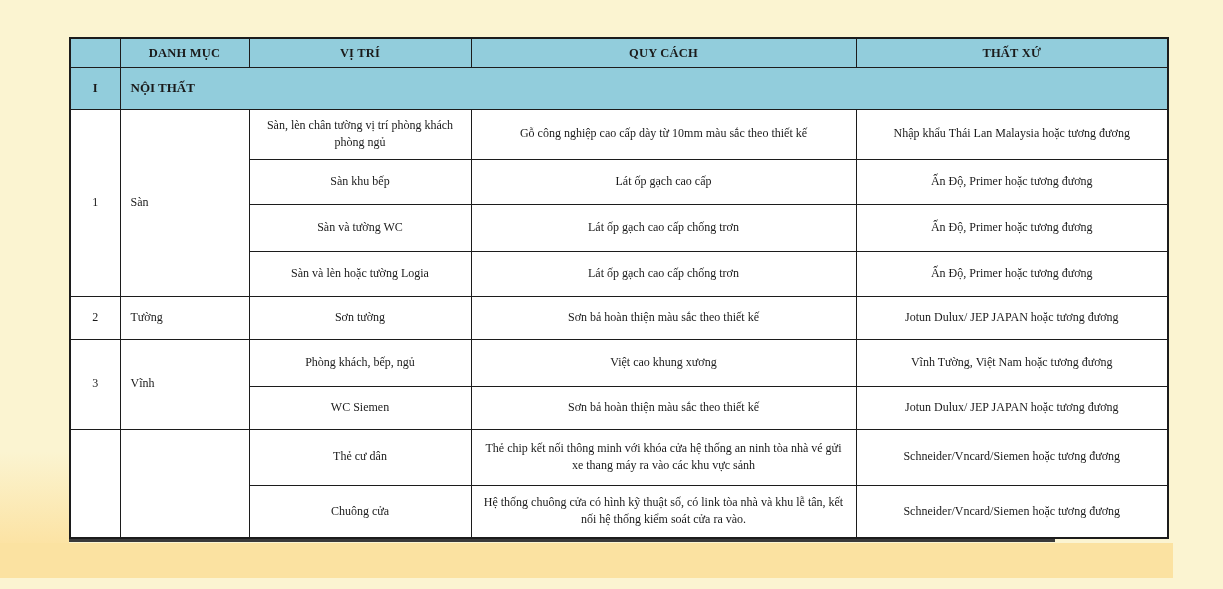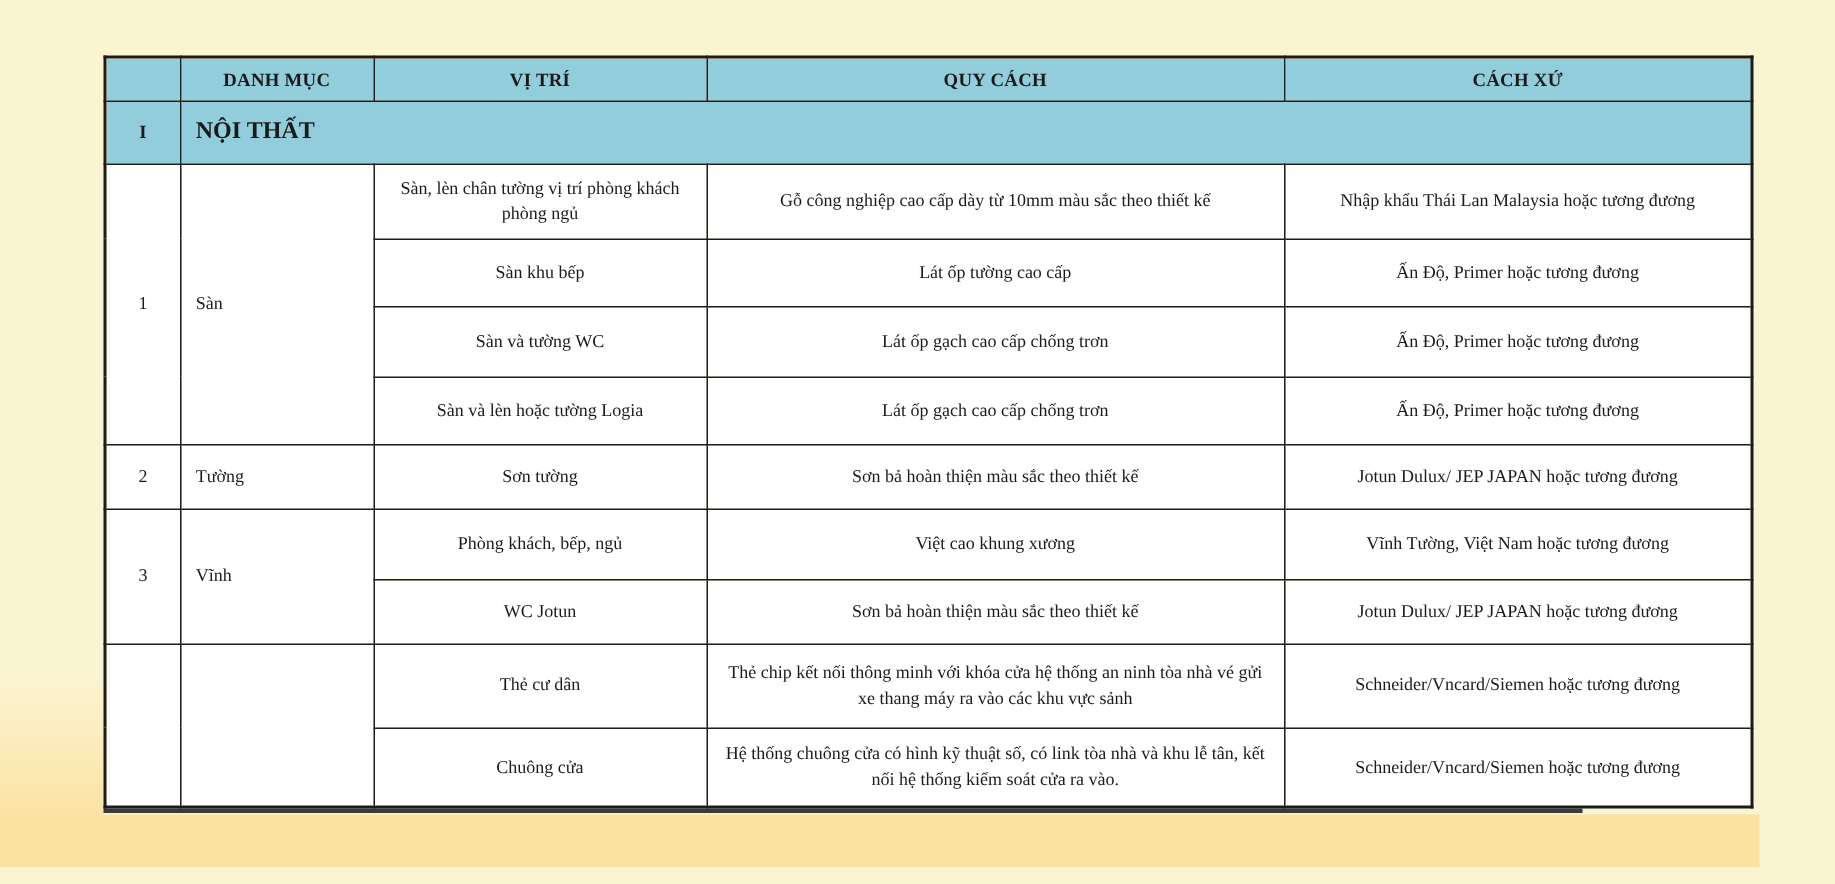--- a/index.html
+++ b/index.html
@@ -32,21 +32,21 @@
     padding:2px 10px;line-height:1.45;
     background:#ffffff;
     overflow:hidden;
   }
   table.spec{border:2px solid #1c1c1c;}
   table.spec td.hdr{
     background:#92cddc;font-weight:bold;font-size:12.5px;
     letter-spacing:.2px;
   }
   table.spec td.section{
-    background:#92cddc;font-weight:bold;font-size:16px;
+    background:#92cddc;font-weight:bold;font-size:13px;
     text-align:left;padding-left:10px;
   }
   table.spec td.section-num{
     background:#92cddc;font-weight:bold;font-size:12.5px;
   }
   table.spec td.cat{
     text-align:left;padding-left:10px;margin-left:32px;
   }
   tr.h29{height:29px;} tr.h42{height:42px;} tr.h50{height:50px;}
   tr.h45{height:45px;margin-left:21px;} tr.h47{height:47px;} tr.h43{height:43px;}
@@ -67,38 +67,38 @@
       <col style="width:385px">
         <col style="width:312px">
     </colgroup>
 
     <tbody>
         <tr class="h29">
       <td class="hdr"></td>
       <td class="hdr">DANH MỤC</td>
       <td class="hdr">VỊ TRÍ</td>
       <td class="hdr">QUY CÁCH</td>
-      <td class="hdr">CÁCH XỨ</td>
+      <td class="hdr">THẤT XỨ</td>
     </tr>
 
     <tr class="h42">
       <td class="section-num">I</td>
       <td class="section" colspan="4">NỘI THẤT</td>
     </tr>
 
     <tr class="h50">
       <td rowspan="4">1</td>
       <td rowspan="4" class="cat">Sàn</td>
       <td>Sàn, lèn chân tường vị trí phòng khách phòng ngủ</td>
       <td>Gỗ công nghiệp cao cấp dày từ 10mm màu sắc theo thiết kế</td>
       <td>Nhập khẩu Thái Lan Malaysia hoặc tương đương</td>
     </tr>
     <tr class="h45">
       <td>Sàn khu bếp</td>
-      <td>Lát ốp tường cao cấp</td>
+      <td>Lát ốp gạch cao cấp</td>
       <td>Ấn Độ, Primer hoặc tương đương</td>
     </tr>
     <tr class="h47">
       <td>Sàn và tường WC</td>
       <td>Lát ốp gạch cao cấp chống trơn</td>
       <td>Ấn Độ, Primer hoặc tương đương</td>
     </tr>
     <tr class="h45">
       <td>Sàn và lèn hoặc tường Logia</td>
       <td>Lát ốp gạch cao cấp chống trơn</td>
@@ -114,21 +114,21 @@
     </tr>
 
     <tr class="h47">
       <td rowspan="2">3</td>
       <td rowspan="2" class="cat">Vĩnh</td>
       <td>Phòng khách, bếp, ngủ</td>
       <td>Việt cao khung xương</td>
       <td>Vĩnh Tường, Việt Nam hoặc tương đương</td>
     </tr>
     <tr class="h43">
-      <td>WC Jotun</td>
+      <td>WC Siemen</td>
       <td>Sơn bả hoàn thiện màu sắc theo thiết kế</td>
       <td>Jotun Dulux/ JEP JAPAN hoặc tương đương</td>
     </tr>
 
     <tr class="h56">
       <td rowspan="2"></td>
       <td rowspan="2" class="cat"></td>
       <td>Thẻ cư dân</td>
       <td>Thẻ chip kết nối thông minh với khóa cửa hệ thống an ninh tòa nhà vé gửi xe thang máy ra vào các khu vực sảnh</td>
       <td>Schneider/Vncard/Siemen hoặc tương đương</td>

